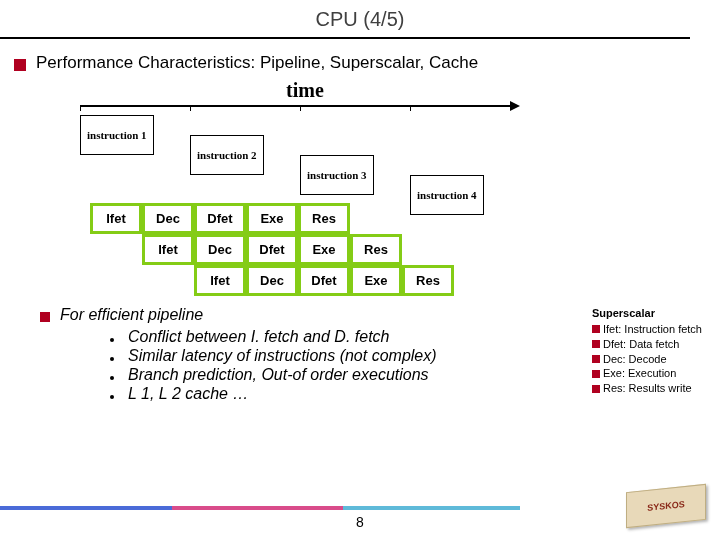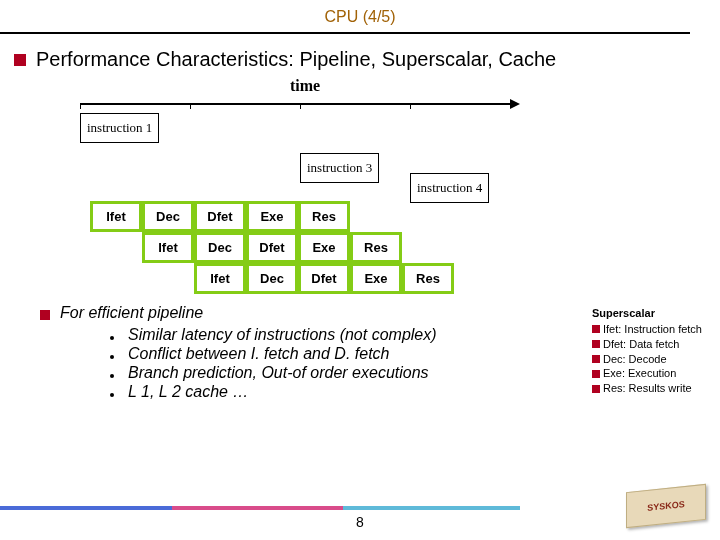--- a/index.html
+++ b/index.html
@@ -5,50 +5,50 @@
   * { margin: 0; padding: 0; box-sizing: border-box; }
   body {
     width: 720px; height: 540px;
     font-family: Arial, Helvetica, sans-serif;
     background: #fff;
     position: relative;
     overflow: hidden;
   }
   .title-wrap { width: 100%; text-align: center; padding-top: 8px; }
   .title {
-    font-size: 16px; font-weight: 400; color: #a16207;
+    font-size: 20px; font-weight: 400; color: #404040;
     display: inline-block; padding-bottom: 4px;
   }
   .title-rule { border: none; border-top: 2.5px solid #000; margin: 2px 30px 0 0; }
   .subhead-row { display: flex; align-items: flex-start; margin: 14px 0 10px 14px; }
   .bullet-sq {
     width: 12px; height: 12px; background: #b00020;
     flex: none; margin-top: 6px; margin-right: 10px;
   }
-  .subhead { font-size: 20px; color: #000; }
+  .subhead { font-size: 17px; color: #000; }
   .pipeline-img {
     margin: 6px 0 10px 70px;
     position: relative;
     width: 470px; height: 110px;
   }
   .time-label {
     font-family: "Times New Roman", serif; font-weight: bold;
-    font-size: 16px; text-align: center;
+    font-size: 20px; text-align: center;
   }
   .time-arrow { position: absolute; top: 18px; left: 10px; width: 440px; height: 10px; }
   .arrow-line { position:absolute; top:4px; left:0; right:8px; height:2px; background:#000; }
   .arrow-head {
     position:absolute; right:0; top:0;
     width:0; height:0; border-left:10px solid #000;
     border-top:5px solid transparent; border-bottom:5px solid transparent;
   }
   .instr-box {
     position: absolute; border: 1.5px solid #000;
-    font-family: "Times New Roman", serif; font-weight: normal;
-    font-size: 13px; padding: 6px 6px; background: #fff;
+    font-family: "Times New Roman", serif; font-weight: bold;
+    font-size: 11px; padding: 13px 6px; background: #fff;
     white-space: nowrap;
   }
   .stage-table {
     display: grid;
     grid-template-columns: repeat(7, 52px);
     margin: 6px 0 10px 90px;
     font-family: Tahoma, Arial, sans-serif;
     font-weight: bold; font-size: 13px;
   }
   .stage-table > div {
@@ -114,20 +114,21 @@
   <div class="time-label" style="position:absolute; top:-4px; left:0; width:100%;">time</div>
   <div class="time-arrow">
     <div class="arrow-line"></div>
       <div class="arrow-head"></div>
     <span class="tick" style="left:0; top:4px;"></span>
     <span class="tick" style="left:110px; top:4px;"></span>
     <span class="tick" style="left:220px; top:4px;"></span>
     <span class="tick" style="left:330px; top:4px;"></span>
   </div>
   <div class="instr-box" style="top:32px; left:10px;">instruction 1</div>
+  <div class="instr-box" style="top:52px; left:120px;">instruction 2</div>
   <div class="instr-box" style="top:72px; left:230px;">instruction 3</div>
   <div class="instr-box" style="top:92px; left:340px;">instruction 4</div>
 </div>
 
 <div class="stage-table">
   <div>Ifet</div>
   <div>Dec</div>
   <div>Dfet</div>
   <div>Exe</div>
   <div>Res</div>
@@ -176,25 +177,25 @@
 </div>
 
 <div class="eff-block">
   <div class="eff-head-row">
     <span class="eff-bullet"></span>
     <span>For efficient pipeline</span>
   </div>
   <ul class="eff-list">
     <li>
         <span class="dot"></span>
+        <span>Conflict between I. fetch and D. fetch</span>
+      </li>
+    <li>
+        <span class="dot"></span>
         <span>Similar latency of instructions (not complex)</span>
-      </li>
-    <li>
-        <span class="dot"></span>
-        <span>Conflict between I. fetch and D. fetch</span>
       </li>
     <li>
         <span class="dot"></span>
         <span>Branch prediction, Out-of order executions</span>
       </li>
     <li>
         <span class="dot"></span>
         <span>L 1, L 2 cache …</span>
       </li>
   </ul>

